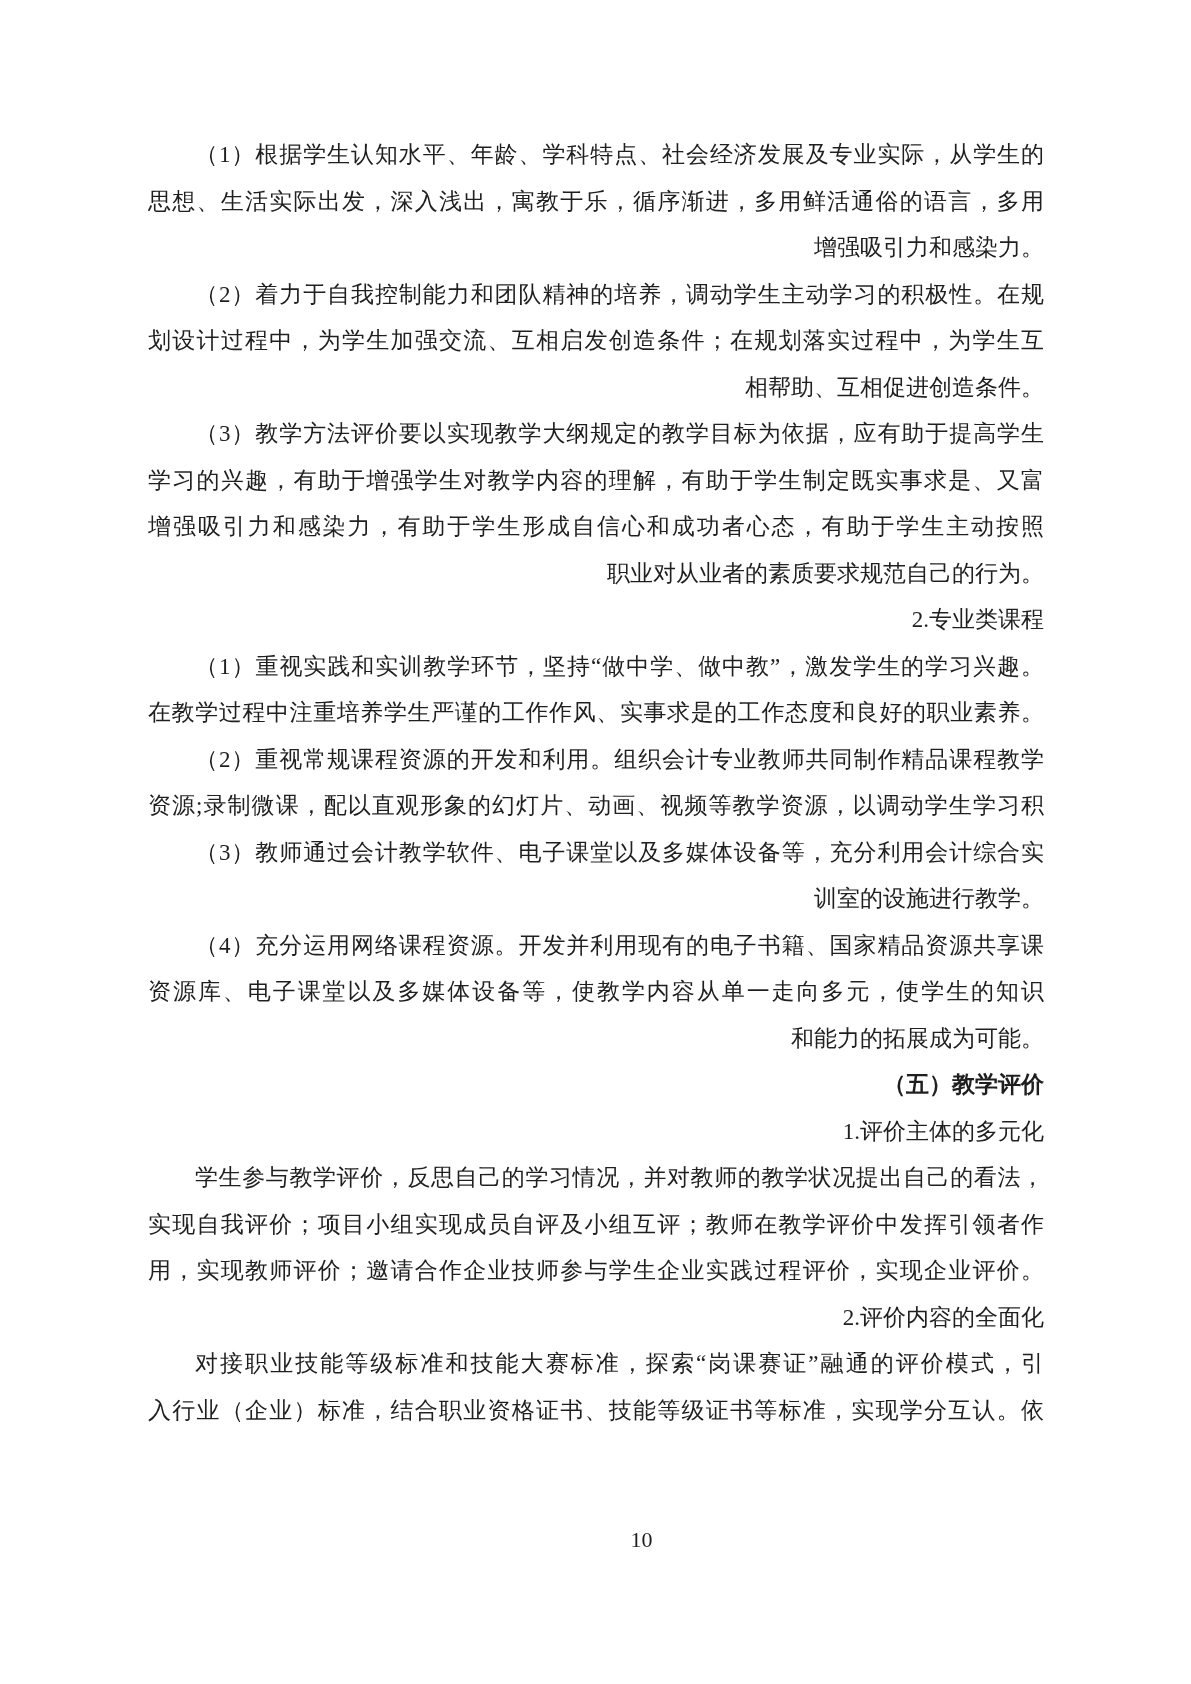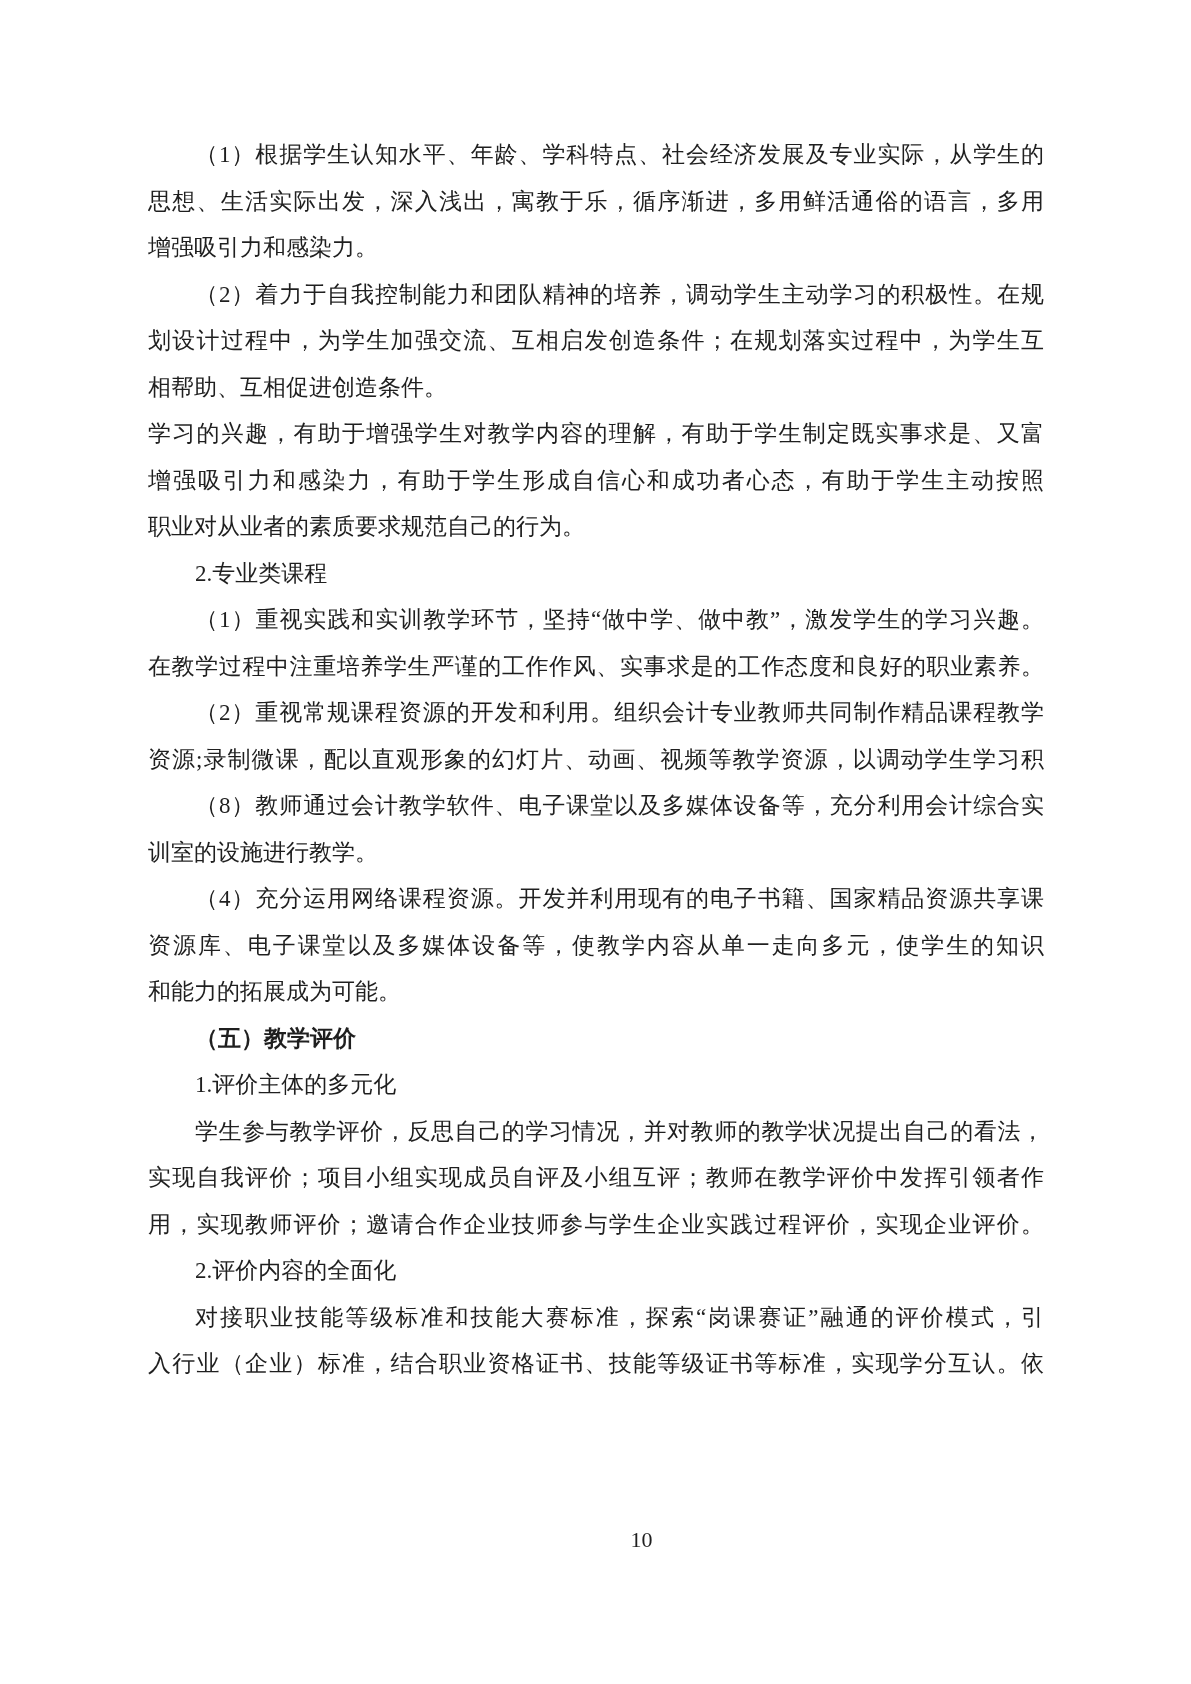--- a/index.html
+++ b/index.html
@@ -23,21 +23,21 @@
   .text-block {
     position: absolute;
     left: 148px;
     top: 132px;
     width: 896px;
   }
   .line {
     height: 46.5px;
     line-height: 46.5px;
     font-size: 23px;
-    text-align: left;
+    text-align: right;
     white-space: normal;
     overflow: hidden;
   }
   .line.indent {
     text-indent: 47px;
   }
   .line.fill {
     text-align: justify;
     text-align-last: justify;
   }
@@ -61,29 +61,30 @@
 <body>
 
 <div class="page">
   <div class="text-block" id="text-block">
       <div class="line indent fill">（1）根据学生认知水平、年龄、学科特点、社会经济发展及专业实际，从学生的</div>
       <div class="line fill">思想、生活实际出发，深入浅出，寓教于乐，循序渐进，多用鲜活通俗的语言，多用</div>
       <div class="line">增强吸引力和感染力。</div>
       <div class="line indent fill">（2）着力于自我控制能力和团队精神的培养，调动学生主动学习的积极性。在规</div>
       <div class="line fill">划设计过程中，为学生加强交流、互相启发创造条件；在规划落实过程中，为学生互</div>
       <div class="line">相帮助、互相促进创造条件。</div>
+      <div class="line indent fill">（3）教学方法评价要以实现教学大纲规定的教学目标为依据，应有助于提高学生</div>
       <div class="line fill">学习的兴趣，有助于增强学生对教学内容的理解，有助于学生制定既实事求是、又富</div>
       <div class="line fill">增强吸引力和感染力，有助于学生形成自信心和成功者心态，有助于学生主动按照</div>
       <div class="line">职业对从业者的素质要求规范自己的行为。</div>
       <div class="line indent">2.专业类课程</div>
       <div class="line indent fill">（1）重视实践和实训教学环节，坚持“做中学、做中教”，激发学生的学习兴趣。</div>
       <div class="line fill">在教学过程中注重培养学生严谨的工作作风、实事求是的工作态度和良好的职业素养。</div>
       <div class="line indent fill">（2）重视常规课程资源的开发和利用。组织会计专业教师共同制作精品课程教学</div>
       <div class="line fill">资源;录制微课，配以直观形象的幻灯片、动画、视频等教学资源，以调动学生学习积</div>
-      <div class="line indent fill">（8）教师通过会计教学软件、电子课堂以及多媒体设备等，充分利用会计综合实</div>
+      <div class="line indent fill">（3）教师通过会计教学软件、电子课堂以及多媒体设备等，充分利用会计综合实</div>
       <div class="line">训室的设施进行教学。</div>
       <div class="line indent fill">（4）充分运用网络课程资源。开发并利用现有的电子书籍、国家精品资源共享课</div>
       <div class="line fill">资源库、电子课堂以及多媒体设备等，使教学内容从单一走向多元，使学生的知识</div>
       <div class="line">和能力的拓展成为可能。</div>
       <div class="line indent bold">（五）教学评价</div>
       <div class="line indent">1.评价主体的多元化</div>
       <div class="line indent fill">学生参与教学评价，反思自己的学习情况，并对教师的教学状况提出自己的看法，</div>
       <div class="line fill">实现自我评价；项目小组实现成员自评及小组互评；教师在教学评价中发挥引领者作</div>
       <div class="line fill">用，实现教师评价；邀请合作企业技师参与学生企业实践过程评价，实现企业评价。</div>
       <div class="line indent">2.评价内容的全面化</div>

